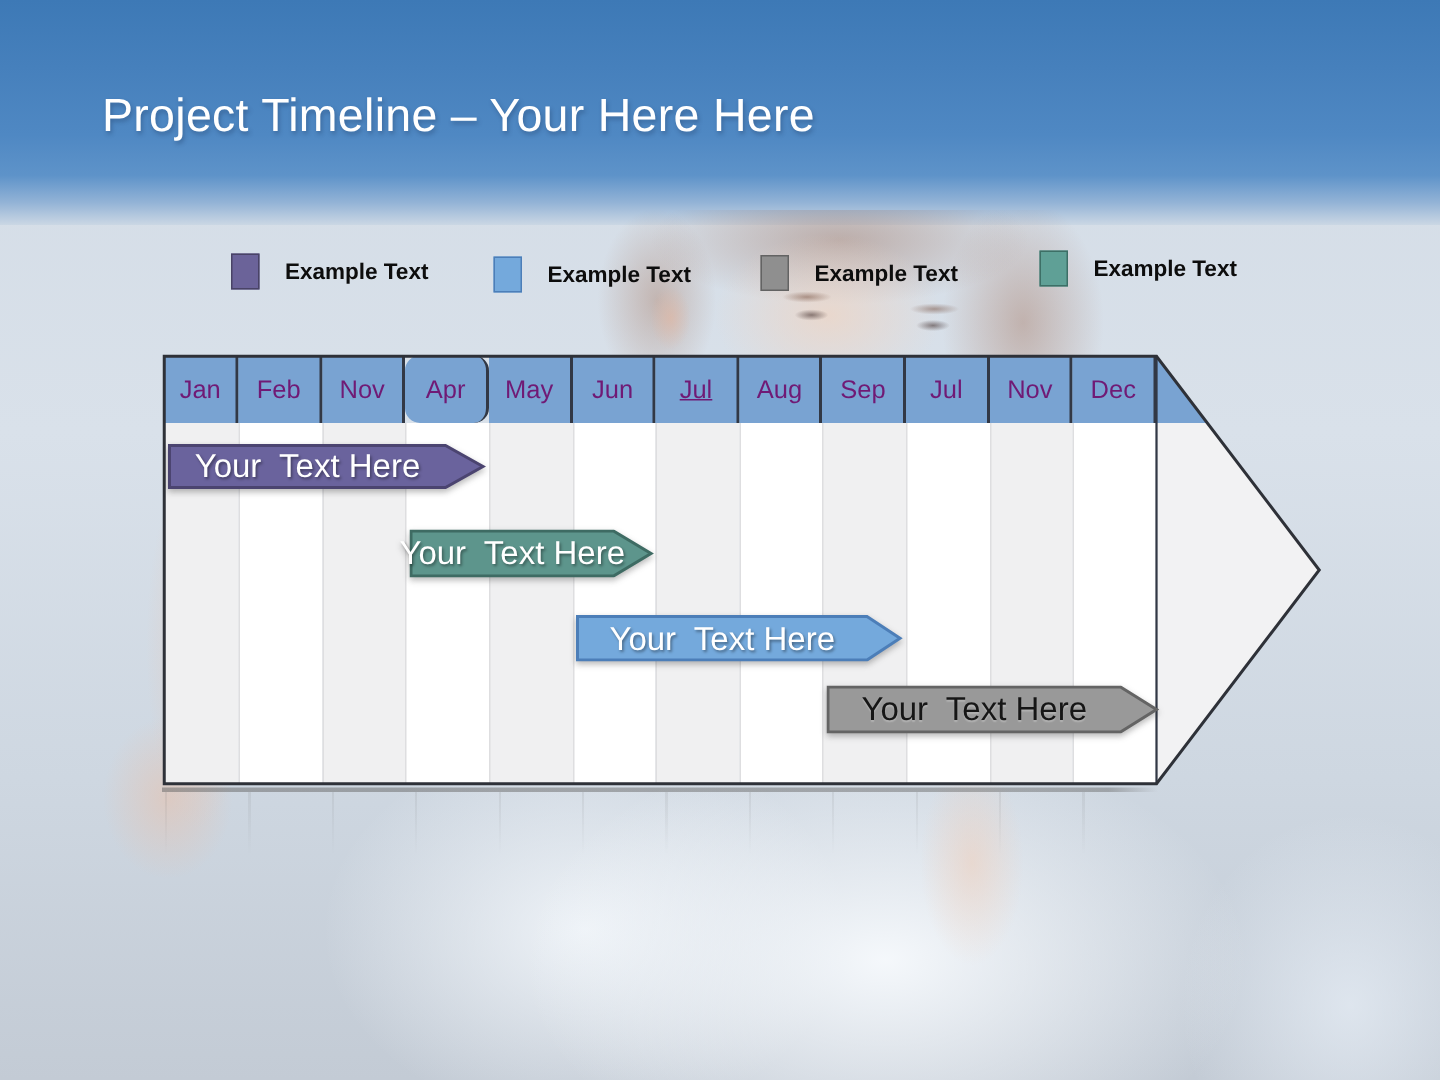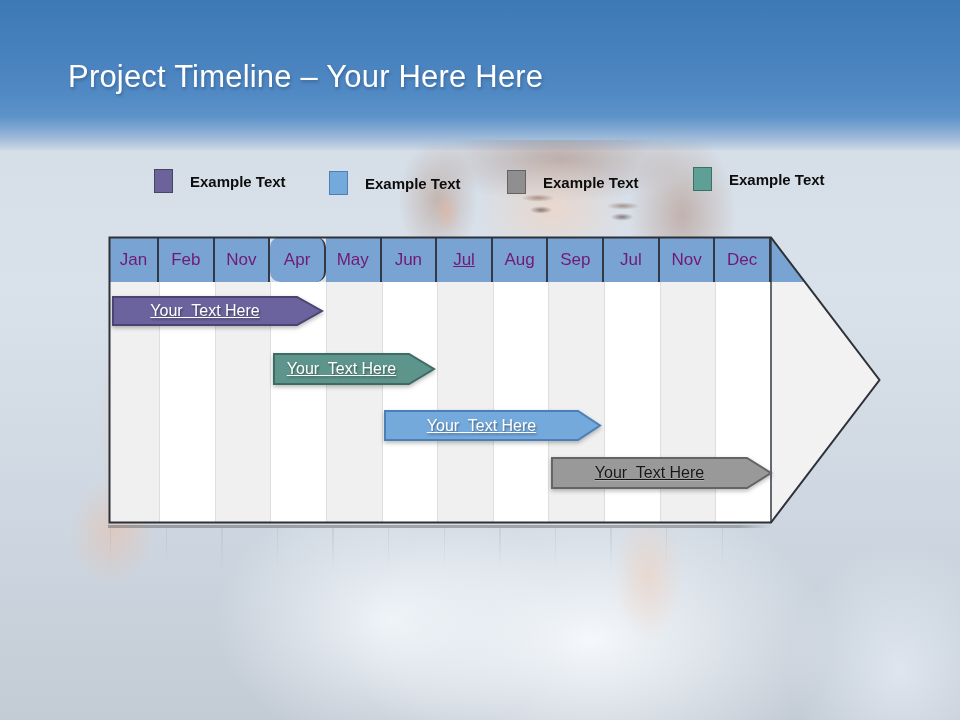--- a/index.html
+++ b/index.html
@@ -58,21 +58,21 @@
   .col{box-sizing:border-box;}
   .col:nth-child(odd){background:#F0F0F1}
   .col:nth-child(even){background:#FFFFFF}
   .col + .col{border-left:1px solid #DEDEE0}
   .shape{position:absolute;left:0;top:0;}
 
   .bar{position:absolute;filter:drop-shadow(0 2px 2px rgba(50,50,50,.35));}
   .bar svg{display:block}
   .bar-label{
     position:absolute;top:0;height:100%;display:flex;align-items:center;justify-content:center;
-    font-size:16px;white-space:pre;text-shadow:1px 1.5px 2px rgba(0,0,0,.4);text-decoration:underline;
+    font-size:22px;white-space:pre;text-shadow:1px 1.5px 2px rgba(0,0,0,.4);
   }
   .bar1{left:4px;top:60px}   .bar1 .bar-label{left:0;width:186px}
   .bar2{left:165px;top:117px}.bar2 .bar-label{left:0;width:137px}
   .bar3{left:276px;top:174px}.bar3 .bar-label{left:0;width:195px}
   .bar4{left:443px;top:221px}.bar4 .bar-label{left:0;width:197px;text-shadow:0 1px 1px rgba(255,255,255,.25)}
 
   .chart-shadow{
     position:absolute;left:108px;top:525px;width:664px;height:3px;
     background:linear-gradient(90deg,rgba(100,100,100,.5) 0%,rgba(100,100,100,.45) 95%,rgba(100,100,100,0) 100%);
   }

